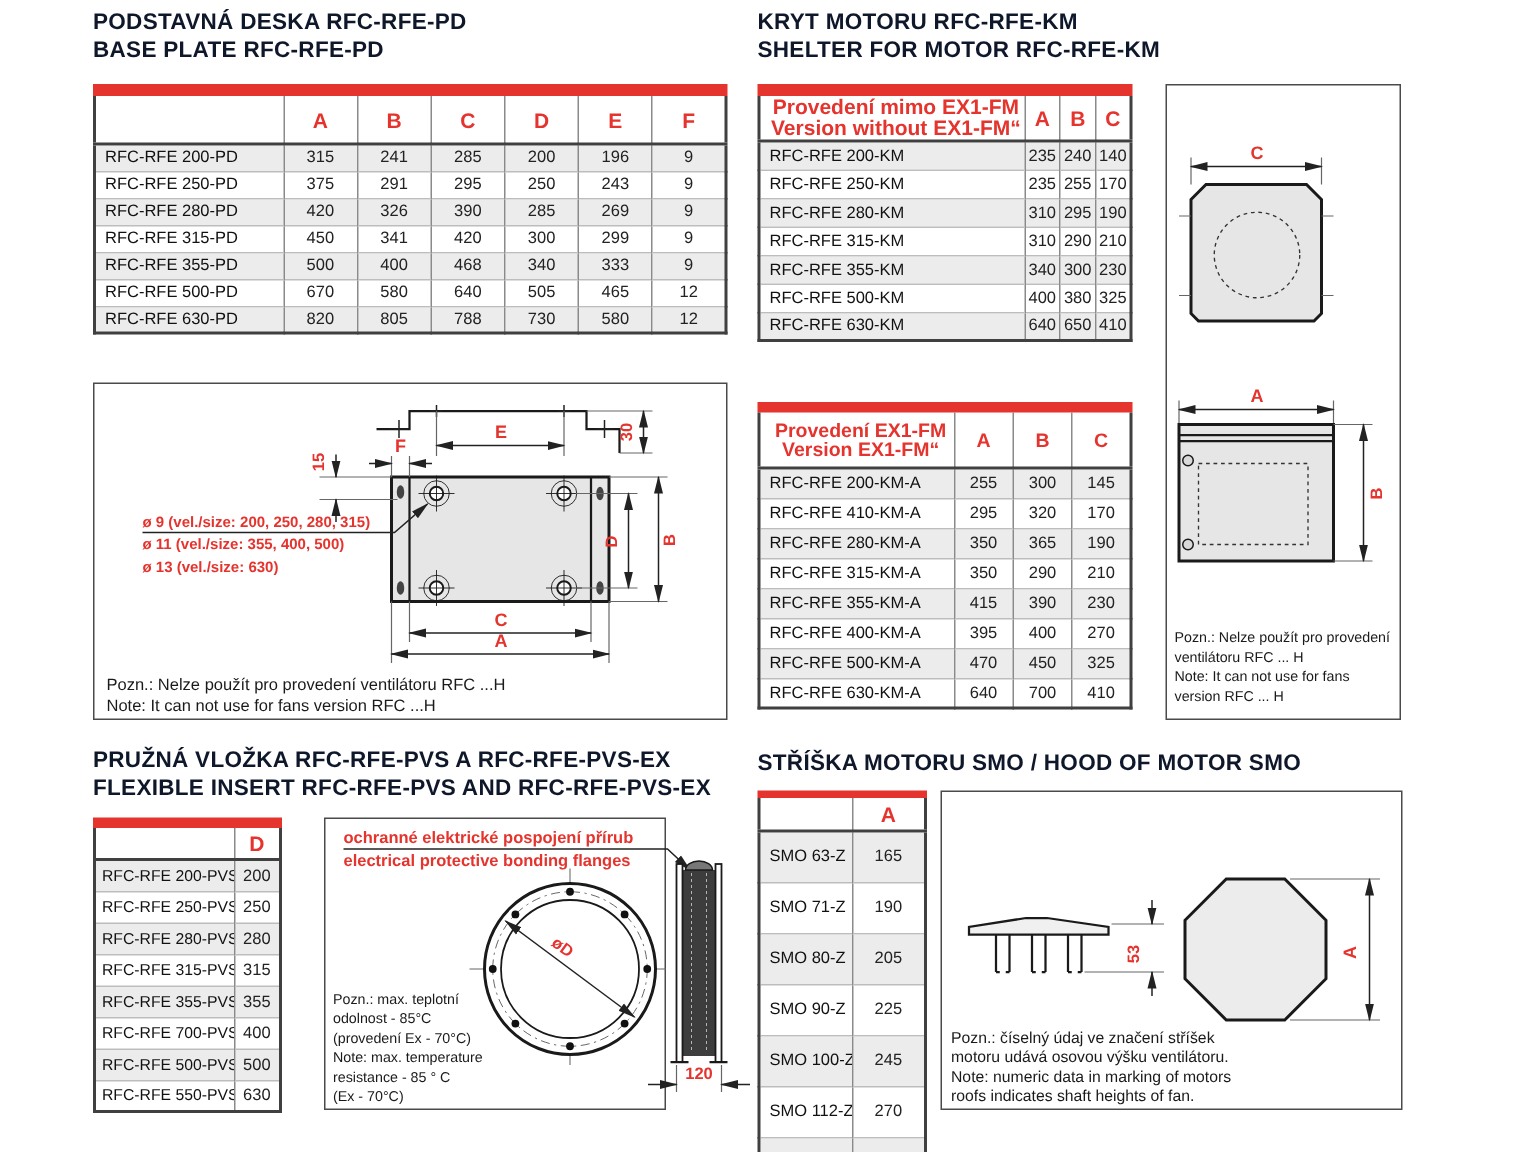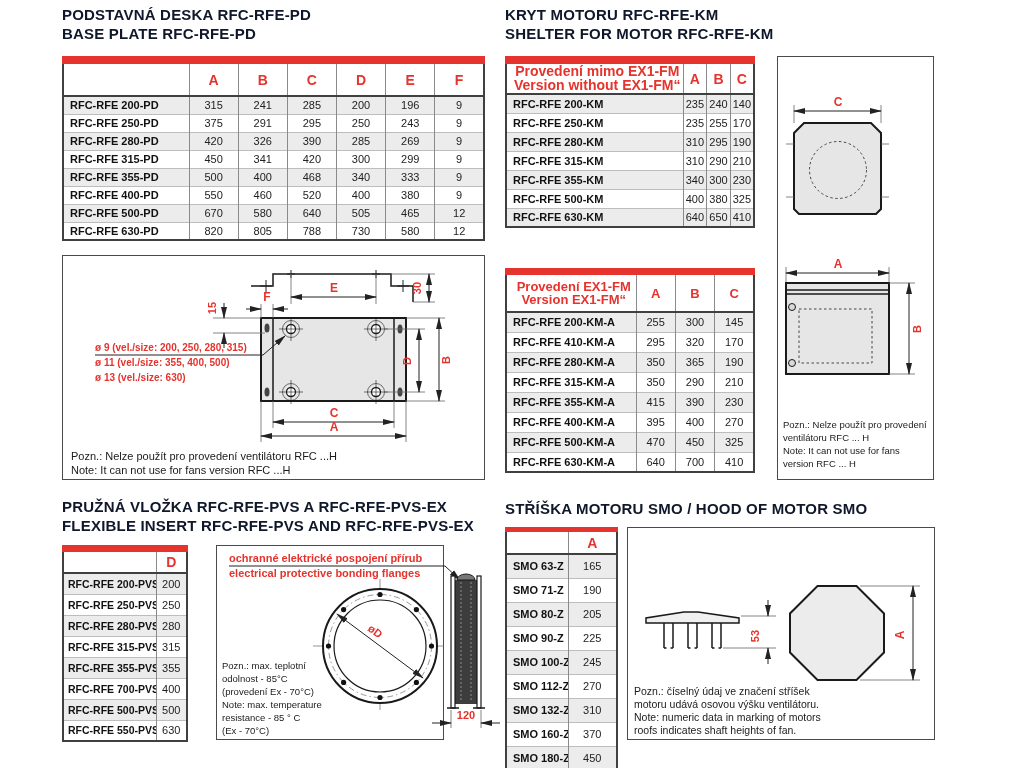--- a/index.html
+++ b/index.html
@@ -15,32 +15,32 @@
   .sec-title{position:absolute;font-size:15px;font-weight:bold;line-height:19px;color:#0f172a;letter-spacing:.2px;white-space:nowrap;}
 
   .tbl{position:absolute;}
   .redbar{height:8px;background:var(--accent);}
   .tbl table{border-collapse:collapse;width:100%;table-layout:fixed;border:2px solid #404040;border-top:none;}
   .tbl thead tr{border-bottom:2px solid #404040;}
   .tbl th,.tbl td{border-left:1px solid #8a8a8a;overflow:hidden;white-space:nowrap;}
   .tbl th:first-child,.tbl td:first-child{border-left:none;}
   .tbl tbody tr{border-top:1px solid #bdbdbd;}
   .tbl tbody tr:nth-child(odd){background:var(--rowalt);}
-  .tbl tbody th{text-align:left;padding-left:6px;font-weight:bold;font-size:11px;color:#111;}
+  .tbl tbody th{text-align:left;padding-left:6px;font-weight:normal;font-size:11px;color:#111;}
   .tbl tbody td{text-align:center;font-size:11px;font-weight:normal;color:#222;}
   .tbl thead th{color:var(--accent);font-weight:bold;text-align:center;font-size:14px;}
   .hdr2{color:var(--accent);font-weight:bold;font-size:11.5px;line-height:13.5px;text-align:left;padding-left:5px;}
 
   .t1 thead tr{height:32px;}  .t1 tbody tr{height:18px;}
   .t2 thead tr{height:30px;}  .t2 tbody tr{height:19px;}  .t2 thead th{font-size:14px;}
   .t3 thead tr{height:37px;}  .t3 tbody tr{height:20px;}  .t3 thead th{font-size:13px;}
   .t3 .redbar,.t4 .redbar{height:7px;}
   .t4 thead tr{height:21px;}  .t4 tbody tr{height:21px;}  .t4 tbody th{font-size:10.5px;padding-left:4px;}
   .t5 .redbar{height:5px;}
-  .t5 thead tr{height:22px;}  .t5 tbody tr{height:24px;}
+  .t5 thead tr{height:22px;}  .t5 tbody tr{height:34px;}
 
   .box{position:absolute;border:1px solid #4a4a4a;background:#fff;}
   svg{display:block;}
   svg text{font-family:"Liberation Sans",sans-serif;}
   .part{fill:#e6e6e6;stroke:var(--line);stroke-width:2;}
   .pline{stroke:var(--line);stroke-width:1.5;fill:none;}
   .dimln{stroke:#222;stroke-width:1;fill:none;}
   .extln{stroke:#666;stroke-width:.8;fill:none;}
   .dash{stroke:#333;stroke-width:.9;fill:none;stroke-dasharray:2.5 2.5;}
   .cline{stroke:#666;stroke-width:.7;fill:none;stroke-dasharray:11 3 3 3;}
@@ -122,29 +122,20 @@
             <td>299</td>
             <td>9</td>
           </tr>
           <tr>
             <th>RFC-RFE 355-PD</th>
             <td>500</td>
             <td>400</td>
             <td>468</td>
             <td>340</td>
             <td>333</td>
-            <td>9</td>
-          </tr>
-          <tr>
-            <th>RFC-RFE 400-PD</th>
-            <td>550</td>
-            <td>460</td>
-            <td>520</td>
-            <td>400</td>
-            <td>380</td>
             <td>9</td>
           </tr>
           <tr>
             <th>RFC-RFE 500-PD</th>
             <td>670</td>
             <td>580</td>
             <td>640</td>
             <td>505</td>
             <td>465</td>
             <td>12</td>

